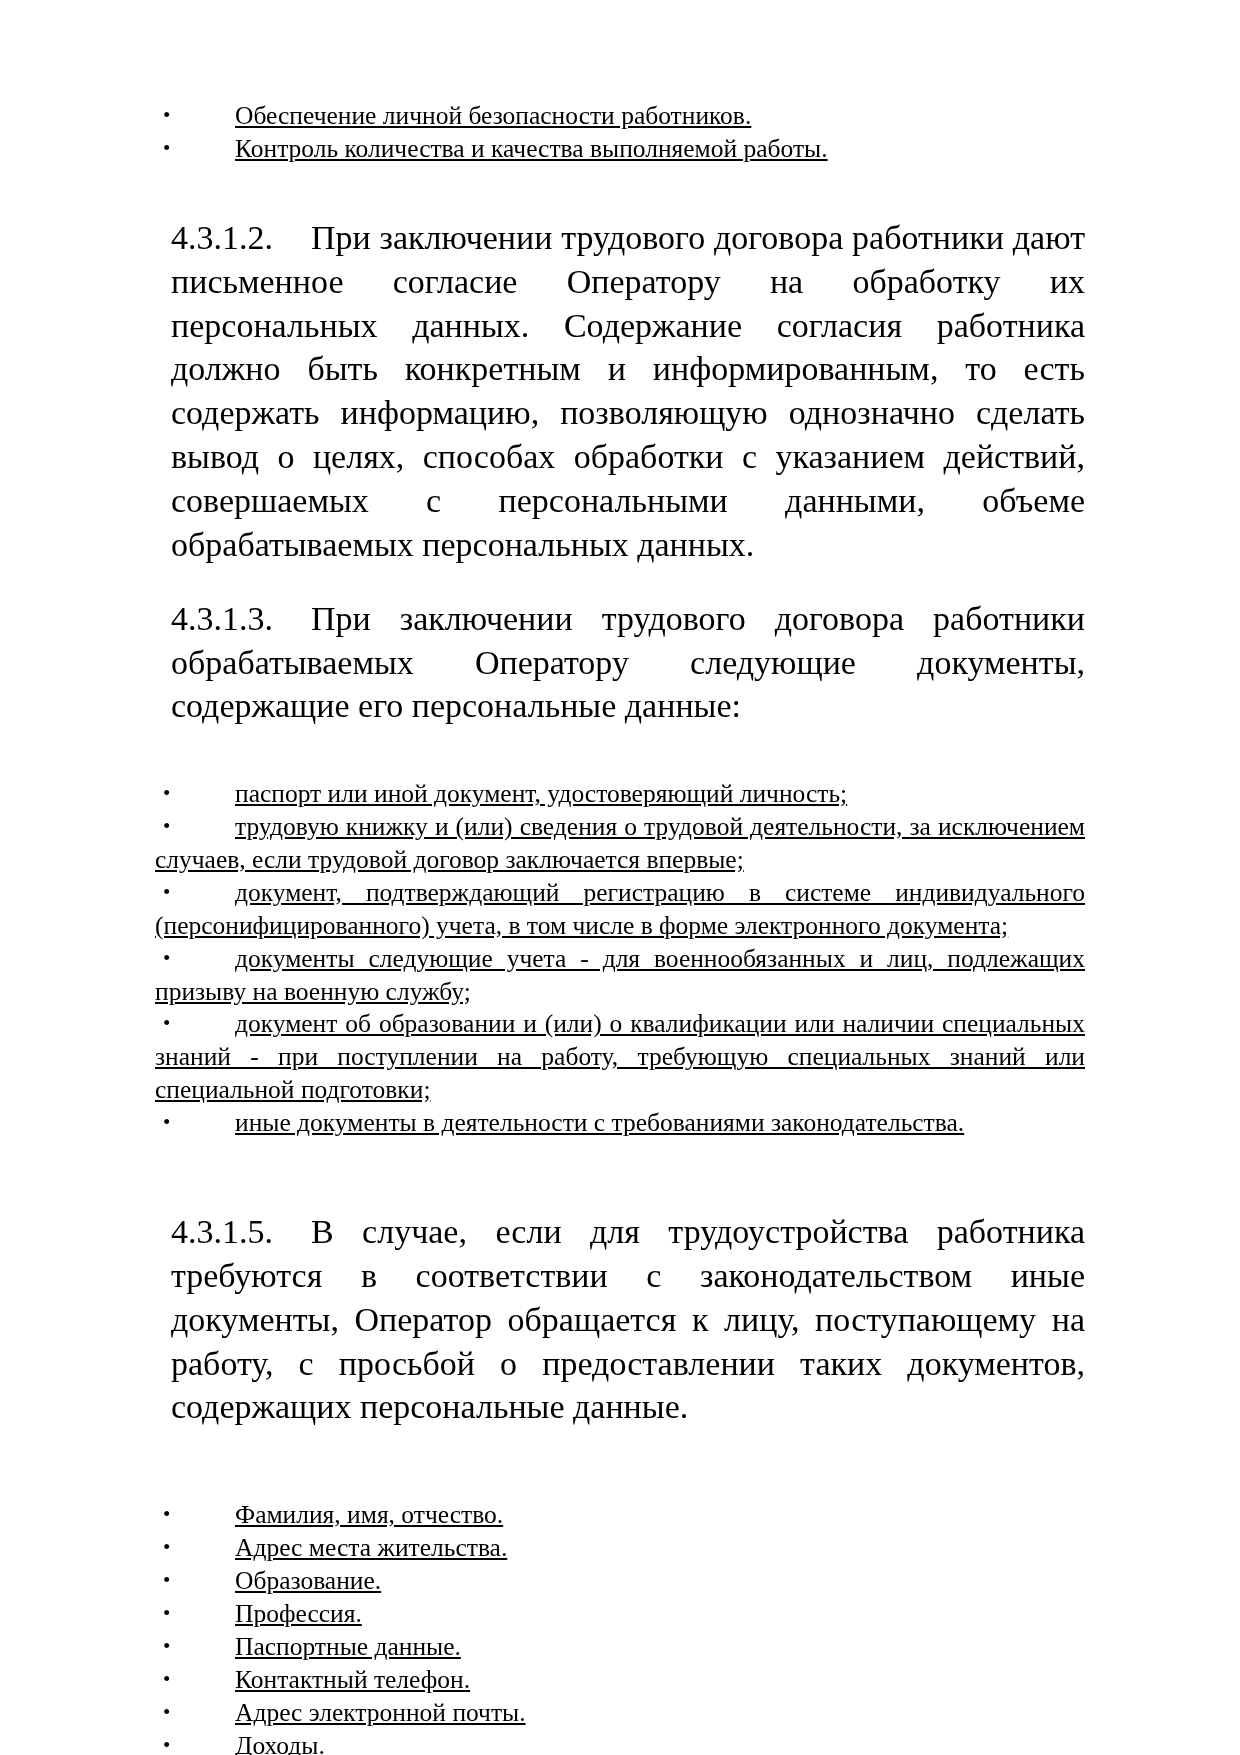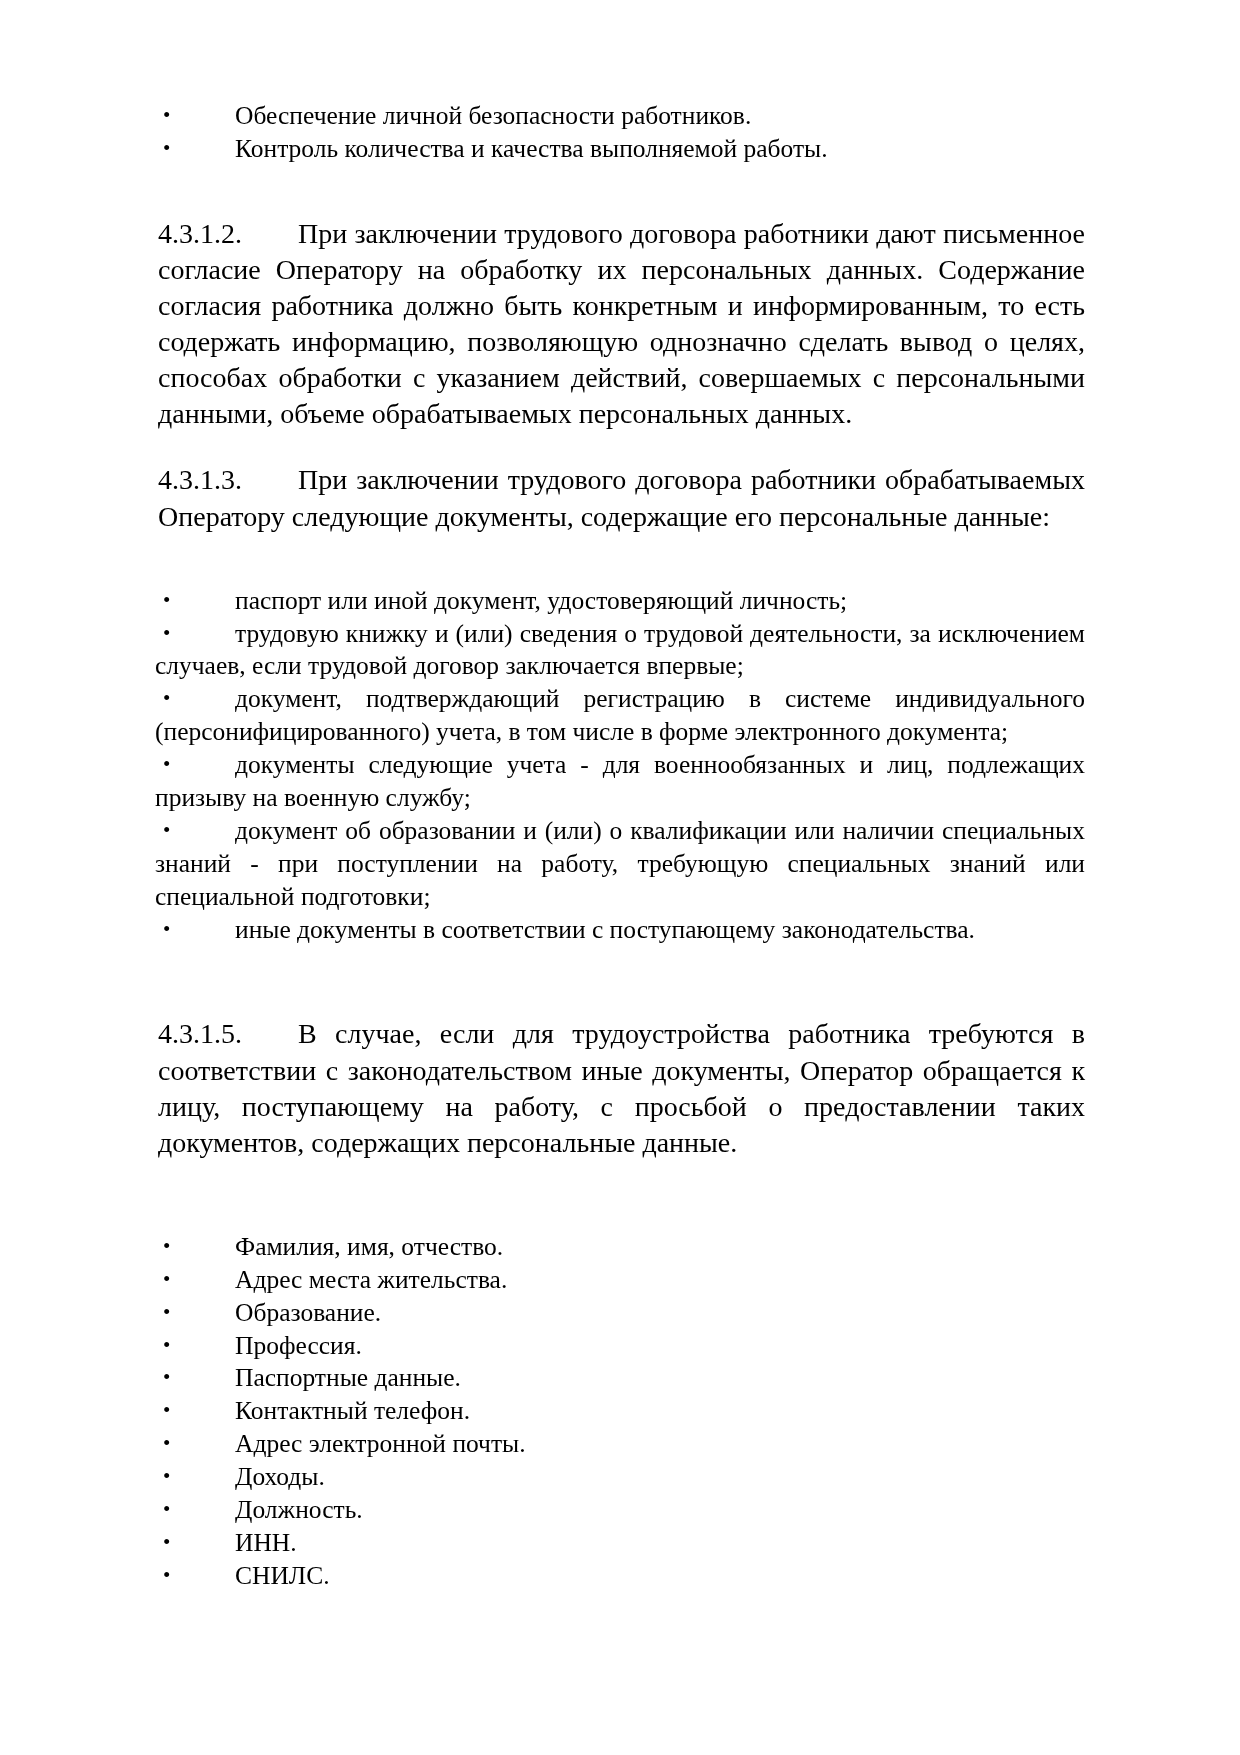--- a/index.html
+++ b/index.html
@@ -23,23 +23,23 @@
     overflow: hidden;
   }
   .doc-body {
     width: 930px;
   }
 
   
   .clause {
     text-align: justify;
     text-justify: inter-word;
-    font-size: 28px;
+    font-size: 34px;
     line-height: 1.29;
-    margin: 0 0 30px 3px;
+    margin: 0 0 30px 16px;
     hyphens: none;
   }
   .clause .num {
     display: inline-block;
     min-width: 140px;
   }
 
   
   ul.blist {
     list-style: none;
@@ -58,20 +58,21 @@
   ul.blist li .bullet {
     position: absolute;
     left: 8px;
     top: 0;
     font-size: 21px;
     line-height: 1.52;
   }
   ul.blist li .li-text {
     display: block;
     text-indent: 80px;
+    text-decoration: underline;
   }
 
   
   ul.tight li {
     text-align: left;
   }
   ul.tight li .li-text {
     text-indent: 80px;
   }
 
@@ -122,21 +123,21 @@
       <li>
         <span class="bullet">•</span>
         <span class="li-text">документы следующие учета - для военнообязанных и лиц, подлежащих призыву на военную службу;</span>
       </li>
       <li>
         <span class="bullet">•</span>
         <span class="li-text">документ об образовании и (или) о квалификации или наличии специальных знаний - при поступлении на работу, требующую специальных знаний или специальной подготовки;</span>
       </li>
       <li>
         <span class="bullet">•</span>
-        <span class="li-text">иные документы в соответствии с поступающему законодательства.</span>
+        <span class="li-text">иные документы в деятельности с требованиями законодательства.</span>
       </li>
     </ul>
 
     <div class="gap-sm"></div>
 
 
     <div class="gap-sm"></div>
 
     <p class="clause">
       <span class="num">4.3.1.5.</span><span>В случае, если для трудоустройства работника требуются в соответствии с законодательством иные документы, Оператор обращается к лицу, поступающему на работу, с просьбой о предоставлении таких документов, содержащих персональные данные.</span>

